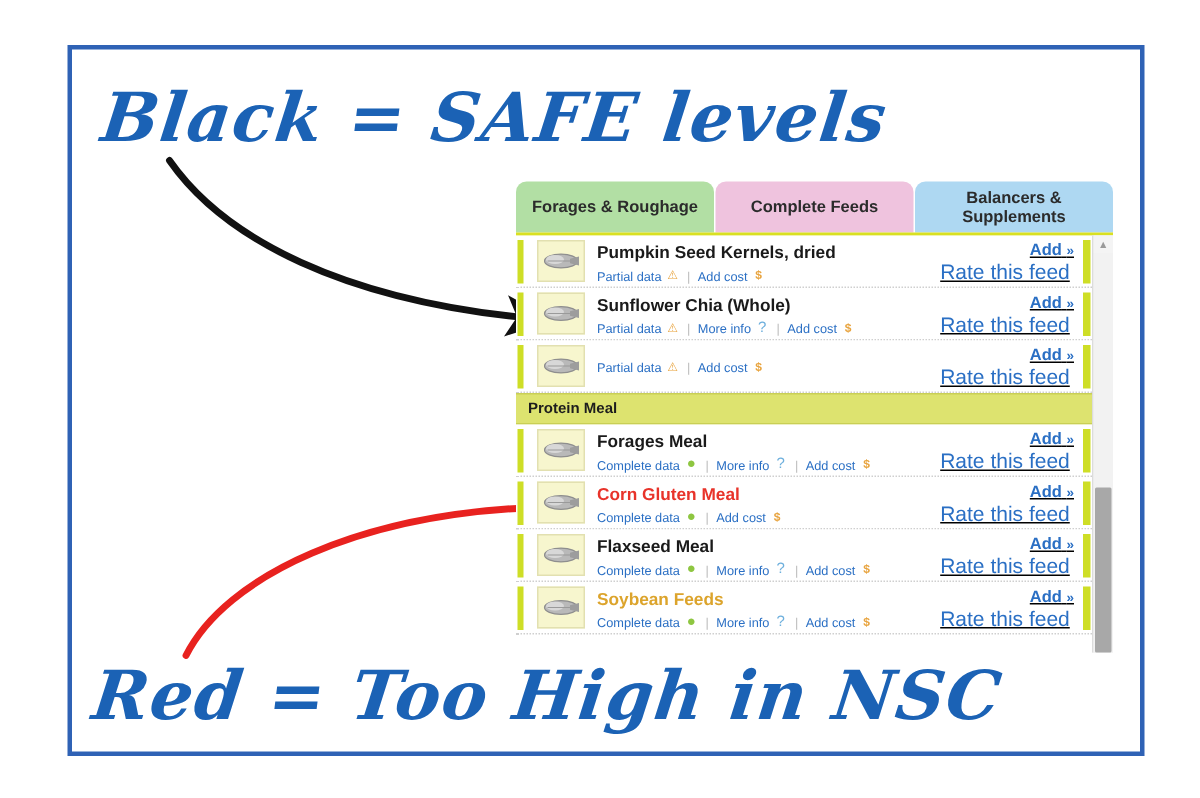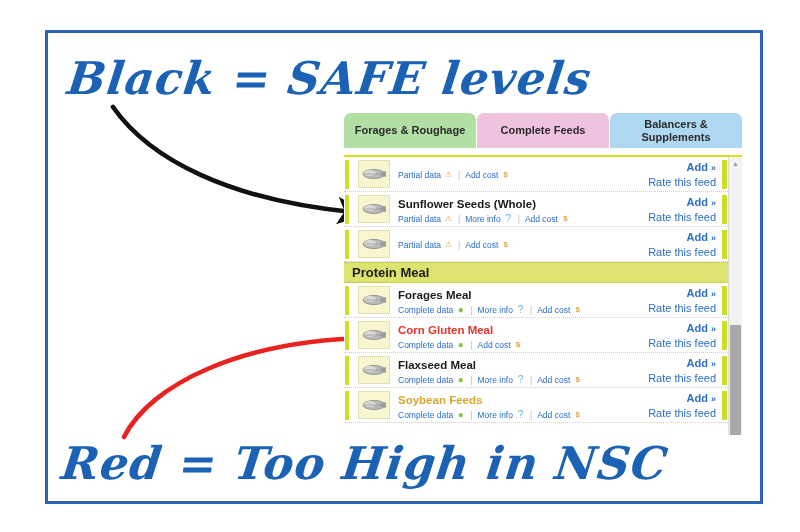--- a/index.html
+++ b/index.html
@@ -38,21 +38,21 @@
   .arrow-svg{position:absolute;left:0;top:0;width:800px;height:532px;pointer-events:none;}
 
   
   #app{
     position:absolute;left:344px;top:113px;width:398px;height:322px;
   }
 
   
   .tabbar{
     position:absolute;left:0;top:0;width:398px;height:43px;
-    display:flex;align-items:flex-start;
+    display:flex;align-items:flex-end;
   }
   .tab{
     flex:1 1 0;
     height:38px;
     border-radius:7px 7px 0 0;
     display:flex;align-items:center;justify-content:center;
     text-align:center;
     font-size:11px;
     font-weight:bold;
     line-height:1.15;
@@ -116,31 +116,31 @@
   .metaline .sep{color:#bcbcbc;margin:0 2px;}
   .metaline .lnk{color:#2a6fc4;}
   .badge{display:inline-block;width:9px;height:9px;line-height:9px;
          text-align:center;font-size:8px;vertical-align:-1px;}
   .badge-warn{color:#e8a33d;}
   .badge-ok{color:#8ec641;font-size:10px;}
   .badge-info{color:#6fb0dd;font-size:10px;}
   .badge-cost{color:#e8a33d;font-weight:bold;}
 
   .rowright{
-    flex:0 0 auto;width:92px;text-align:right;padding-right:12px;
+    flex:0 0 auto;width:92px;text-align:right;padding-right:12px;text-decoration:underline;
   }
   .addlnk{font-size:11px;font-weight:bold;color:#2a6fc4;line-height:13px;}
   .addlnk .chev{font-size:9px;color:#2a6fc4;}
-  .ratelnk{font-size:11px;color:#2a6fc4;line-height:12px;margin-top:1px;}
+  .ratelnk{font-size:14px;color:#2a6fc4;line-height:12px;margin-top:1px;text-align:center;}
 
   .grouphdr{
     position:relative;height:19px;background:#dde36f;
     border-top:1px solid #c9cf55;border-bottom:1px solid #c9cf55;
     display:flex;align-items:center;padding-left:8px;
-    font-size:13px;font-weight:bold;color:#1d1d1d;
+    font-size:10px;font-weight:bold;color:#1d1d1d;
   }
 
   
   .sbar{
     flex:0 0 auto;width:13px;background:#f0f0f0;
     border-left:1px solid #dcdcdc;position:relative;
   }
   .sbar .up{
     position:absolute;left:0;top:0;width:13px;height:12px;
     background:#f4f4f4;display:flex;align-items:center;justify-content:center;
@@ -195,21 +195,21 @@
             <span class="ybar"></span>
             <span class="ybar-r"></span>
             <span class="thumb">
               <svg width="28" height="22" viewBox="0 0 28 22">
                 <ellipse cx="14" cy="11" rx="11" ry="4.6" fill="#b9b9b9" stroke="#8e8e8e" stroke-width="0.8"></ellipse>
                 <ellipse cx="10" cy="10" rx="6" ry="3" fill="#d8d8d8"></ellipse>
                 <path d="M20 9.5 L26 8 L26 14 L20 12.5 Z" fill="#9d9d9d"></path>
                 <line x1="5" y1="11" x2="20" y2="11" stroke="#9a9a9a" stroke-width="0.7"></line>
               </svg>
             </span>
-            <span class="rowmid"><span class="metaline">
+            <span class="rowmid"><span class="feedname ">Pumpkin Seed Kernels, dried</span><span class="metaline">
                 <span class="lnk">Partial data</span>
                 <span class="badge badge-warn">⚠</span>
                 <span class="sep">|</span>
                 <span class="lnk">Add cost</span>
                 <span class="badge badge-cost">$</span>
               </span></span>
             <span class="rowright">
               <div class="addlnk"><span>Add</span> <span class="chev">»</span></div>
               <div class="ratelnk">Rate this feed</div>
             </span>
@@ -218,21 +218,21 @@
             <span class="ybar"></span>
             <span class="ybar-r"></span>
             <span class="thumb">
               <svg width="28" height="22" viewBox="0 0 28 22">
                 <ellipse cx="14" cy="11" rx="11" ry="4.6" fill="#b9b9b9" stroke="#8e8e8e" stroke-width="0.8"></ellipse>
                 <ellipse cx="10" cy="10" rx="6" ry="3" fill="#d8d8d8"></ellipse>
                 <path d="M20 9.5 L26 8 L26 14 L20 12.5 Z" fill="#9d9d9d"></path>
                 <line x1="5" y1="11" x2="20" y2="11" stroke="#9a9a9a" stroke-width="0.7"></line>
               </svg>
             </span>
-            <span class="rowmid"><span class="feedname ">Sunflower Seeds (Whole)</span><span class="metaline">
+            <span class="rowmid"><span class="feedname ">Sunflower Chia (Whole)</span><span class="metaline">
                 <span class="lnk">Partial data</span>
                 <span class="badge badge-warn">⚠</span>
                 <span class="sep">|</span>
                 <span class="lnk">More info</span>
                 <span class="badge badge-info">?</span>
                 <span class="sep">|</span>
                 <span class="lnk">Add cost</span>
                 <span class="badge badge-cost">$</span>
               </span></span>
             <span class="rowright">

